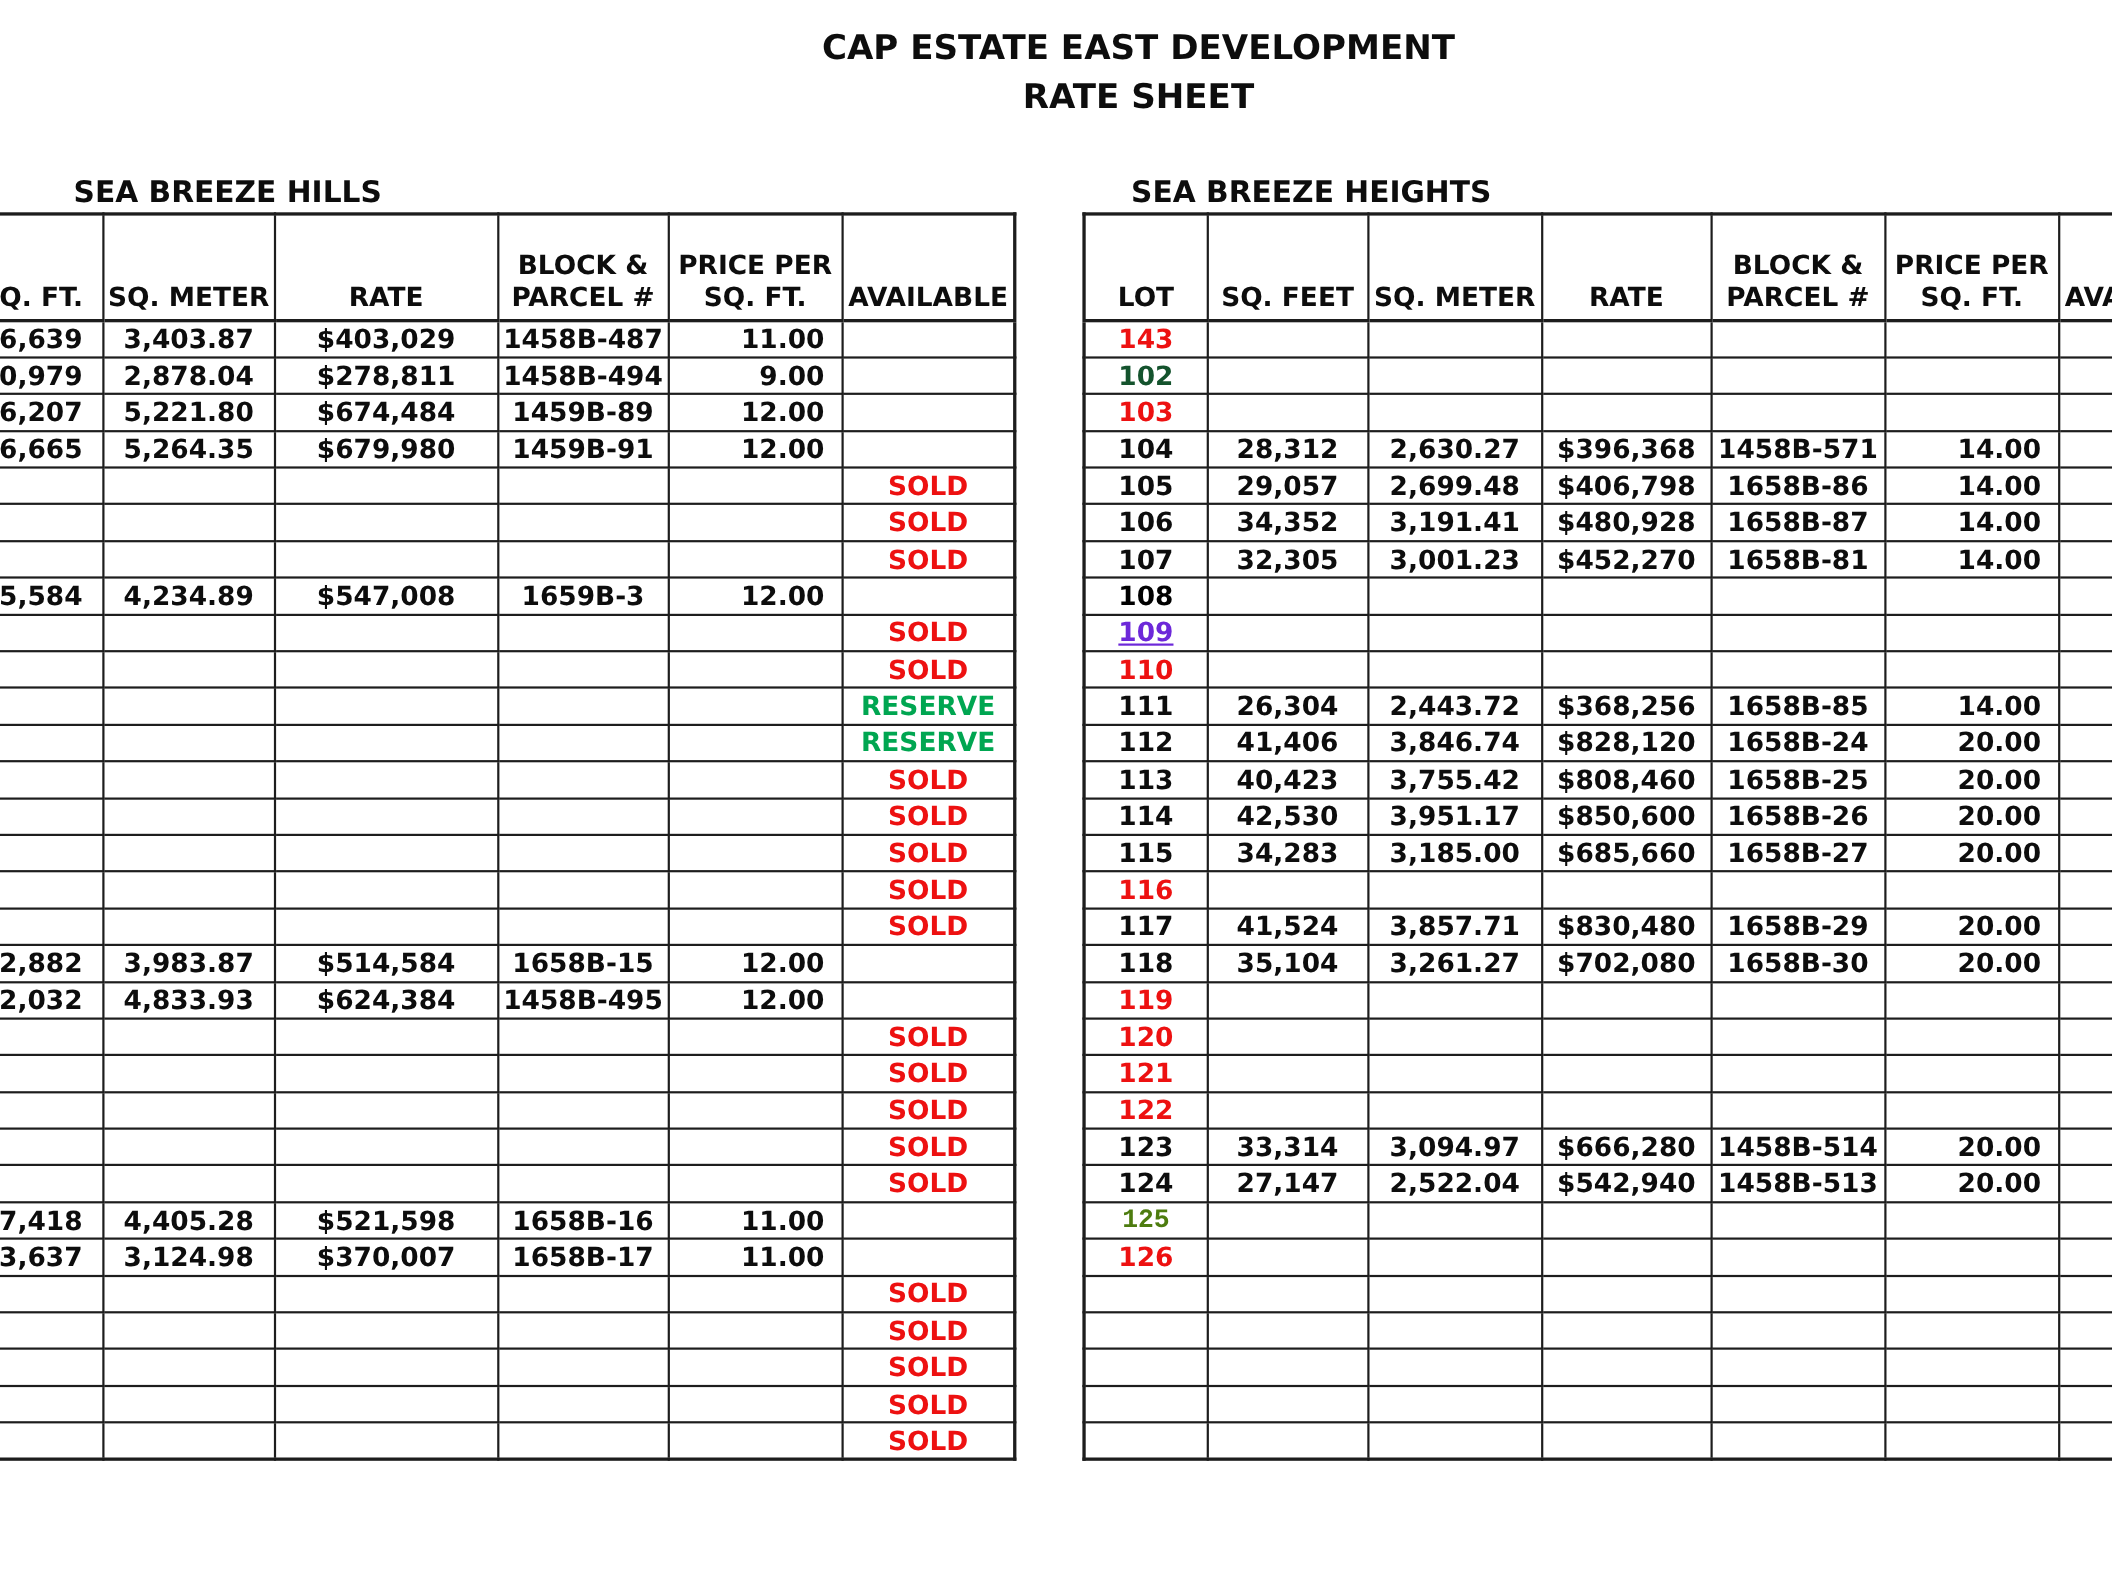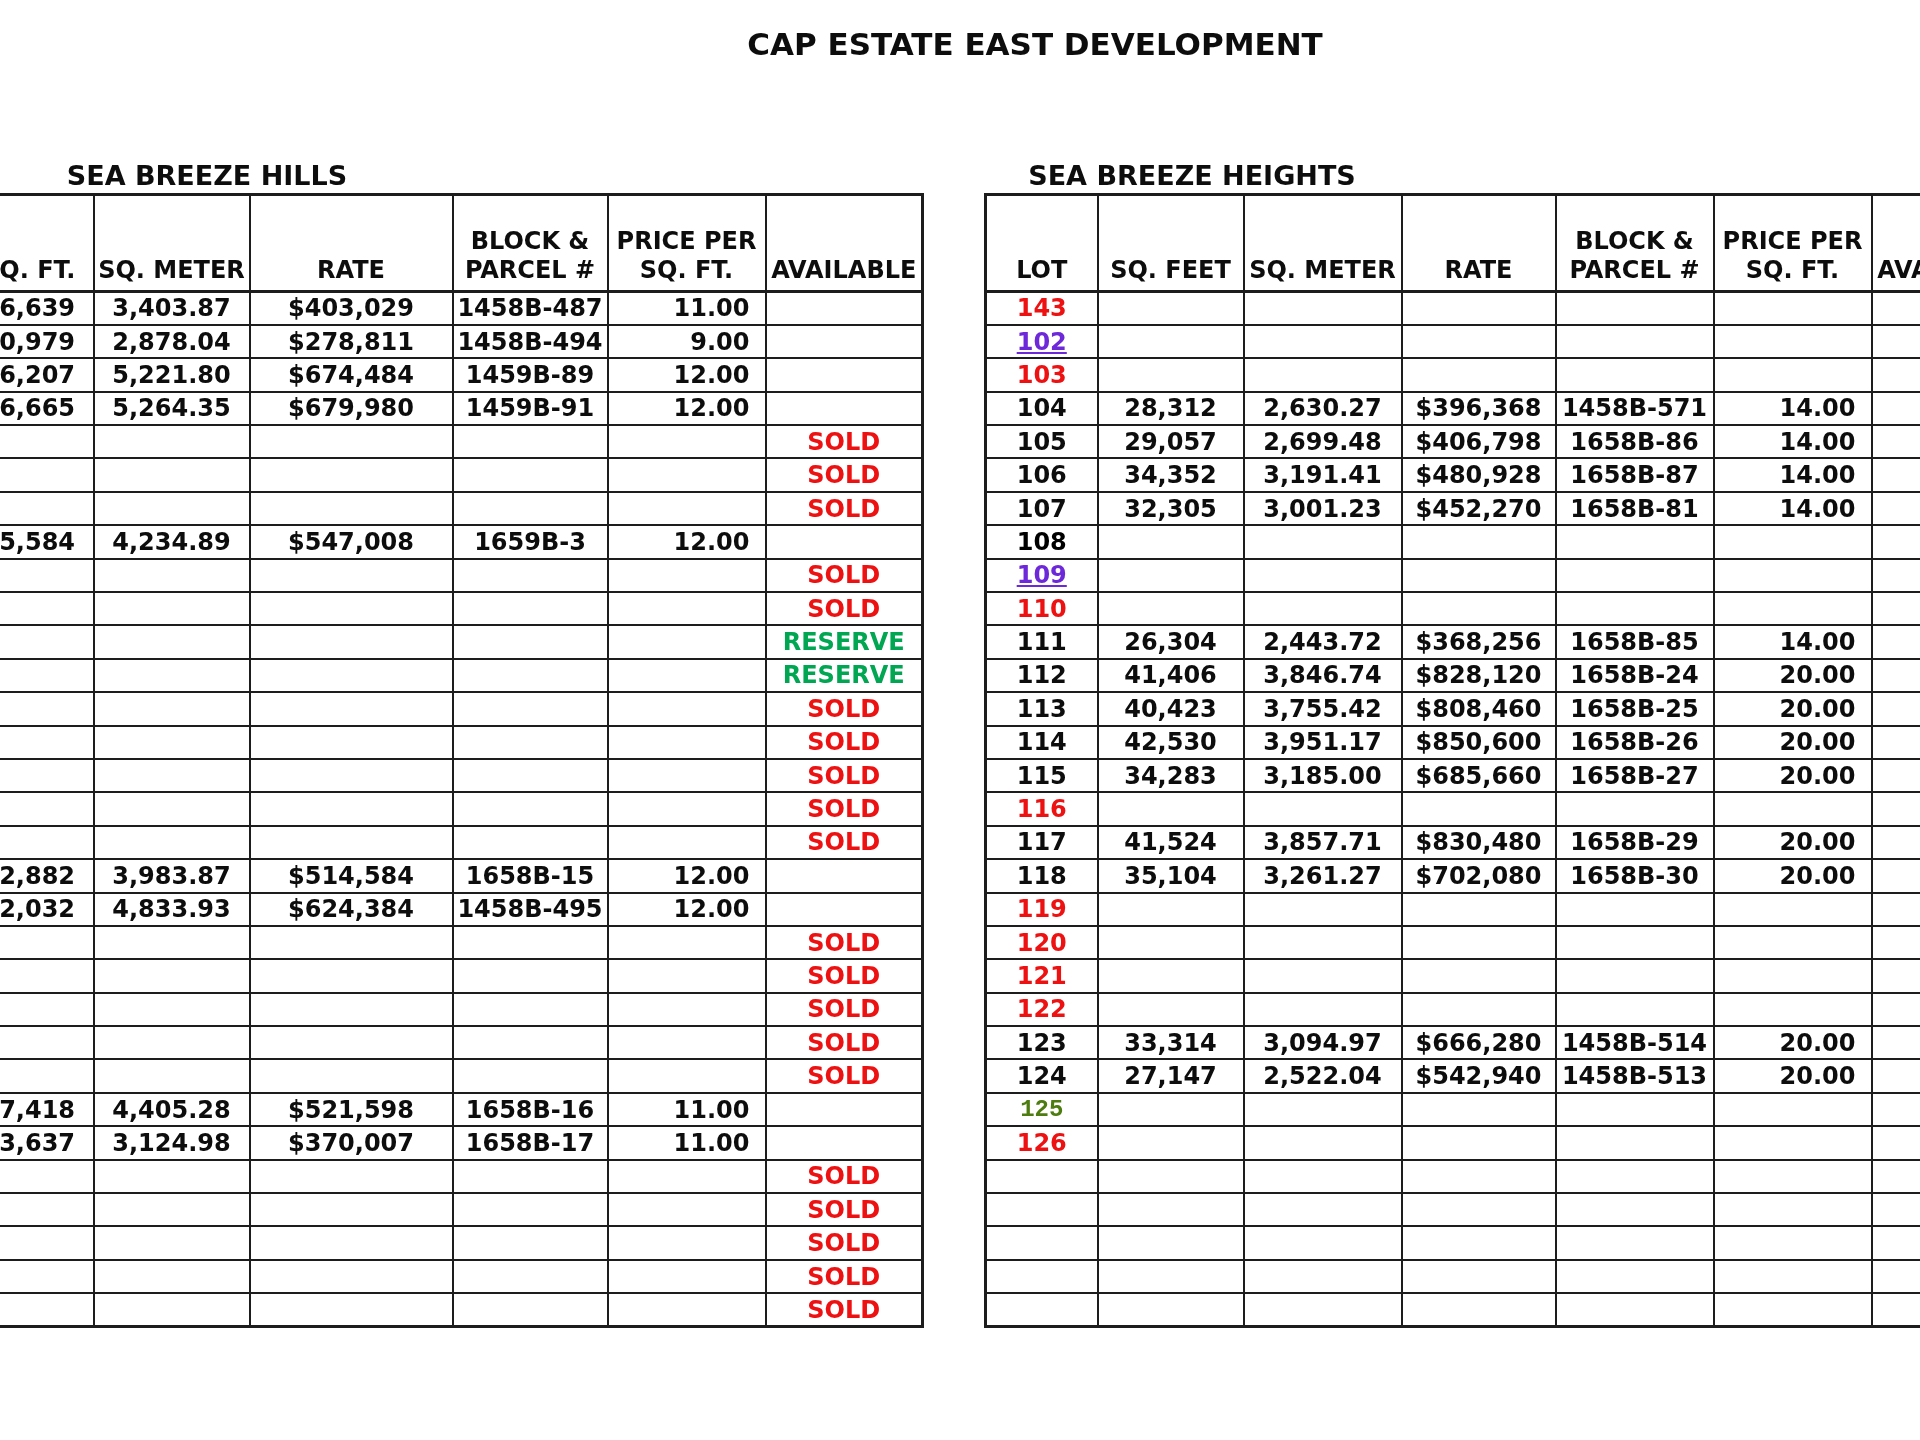--- a/index.html
+++ b/index.html
@@ -63,20 +63,21 @@
     padding-right:15px;
   }
 </style>
 </head>
 <body>
 
 <div class="canvas">
 
   <div class="main-title">
     <div>CAP ESTATE EAST DEVELOPMENT</div>
+    <div>RATE SHEET</div>
   </div>
 
   <div class="section-title" id="hills-title">SEA BREEZE HILLS</div>
   <div class="section-title" id="heights-title">SEA BREEZE HEIGHTS</div>
 
   <table class="rate-table" id="left-table">
     <colgroup>
       <col style="width:130px">
         <col style="width:156px">
         <col style="width:203px">
@@ -375,21 +376,21 @@
         <tr>
           <td style="color: rgb(237, 17, 17);">143</td>
           <td></td>
           <td></td>
           <td></td>
           <td></td>
           <td class="num-right"></td>
           <td></td>
         </tr>
         <tr>
-          <td style="color: #6d28d9; text-decoration: underline;">102</td>
+          <td style="color: #14532d;">102</td>
           <td></td>
           <td></td>
           <td></td>
           <td></td>
           <td class="num-right"></td>
           <td></td>
         </tr>
         <tr>
           <td style="color: rgb(237, 17, 17);">103</td>
           <td></td>

